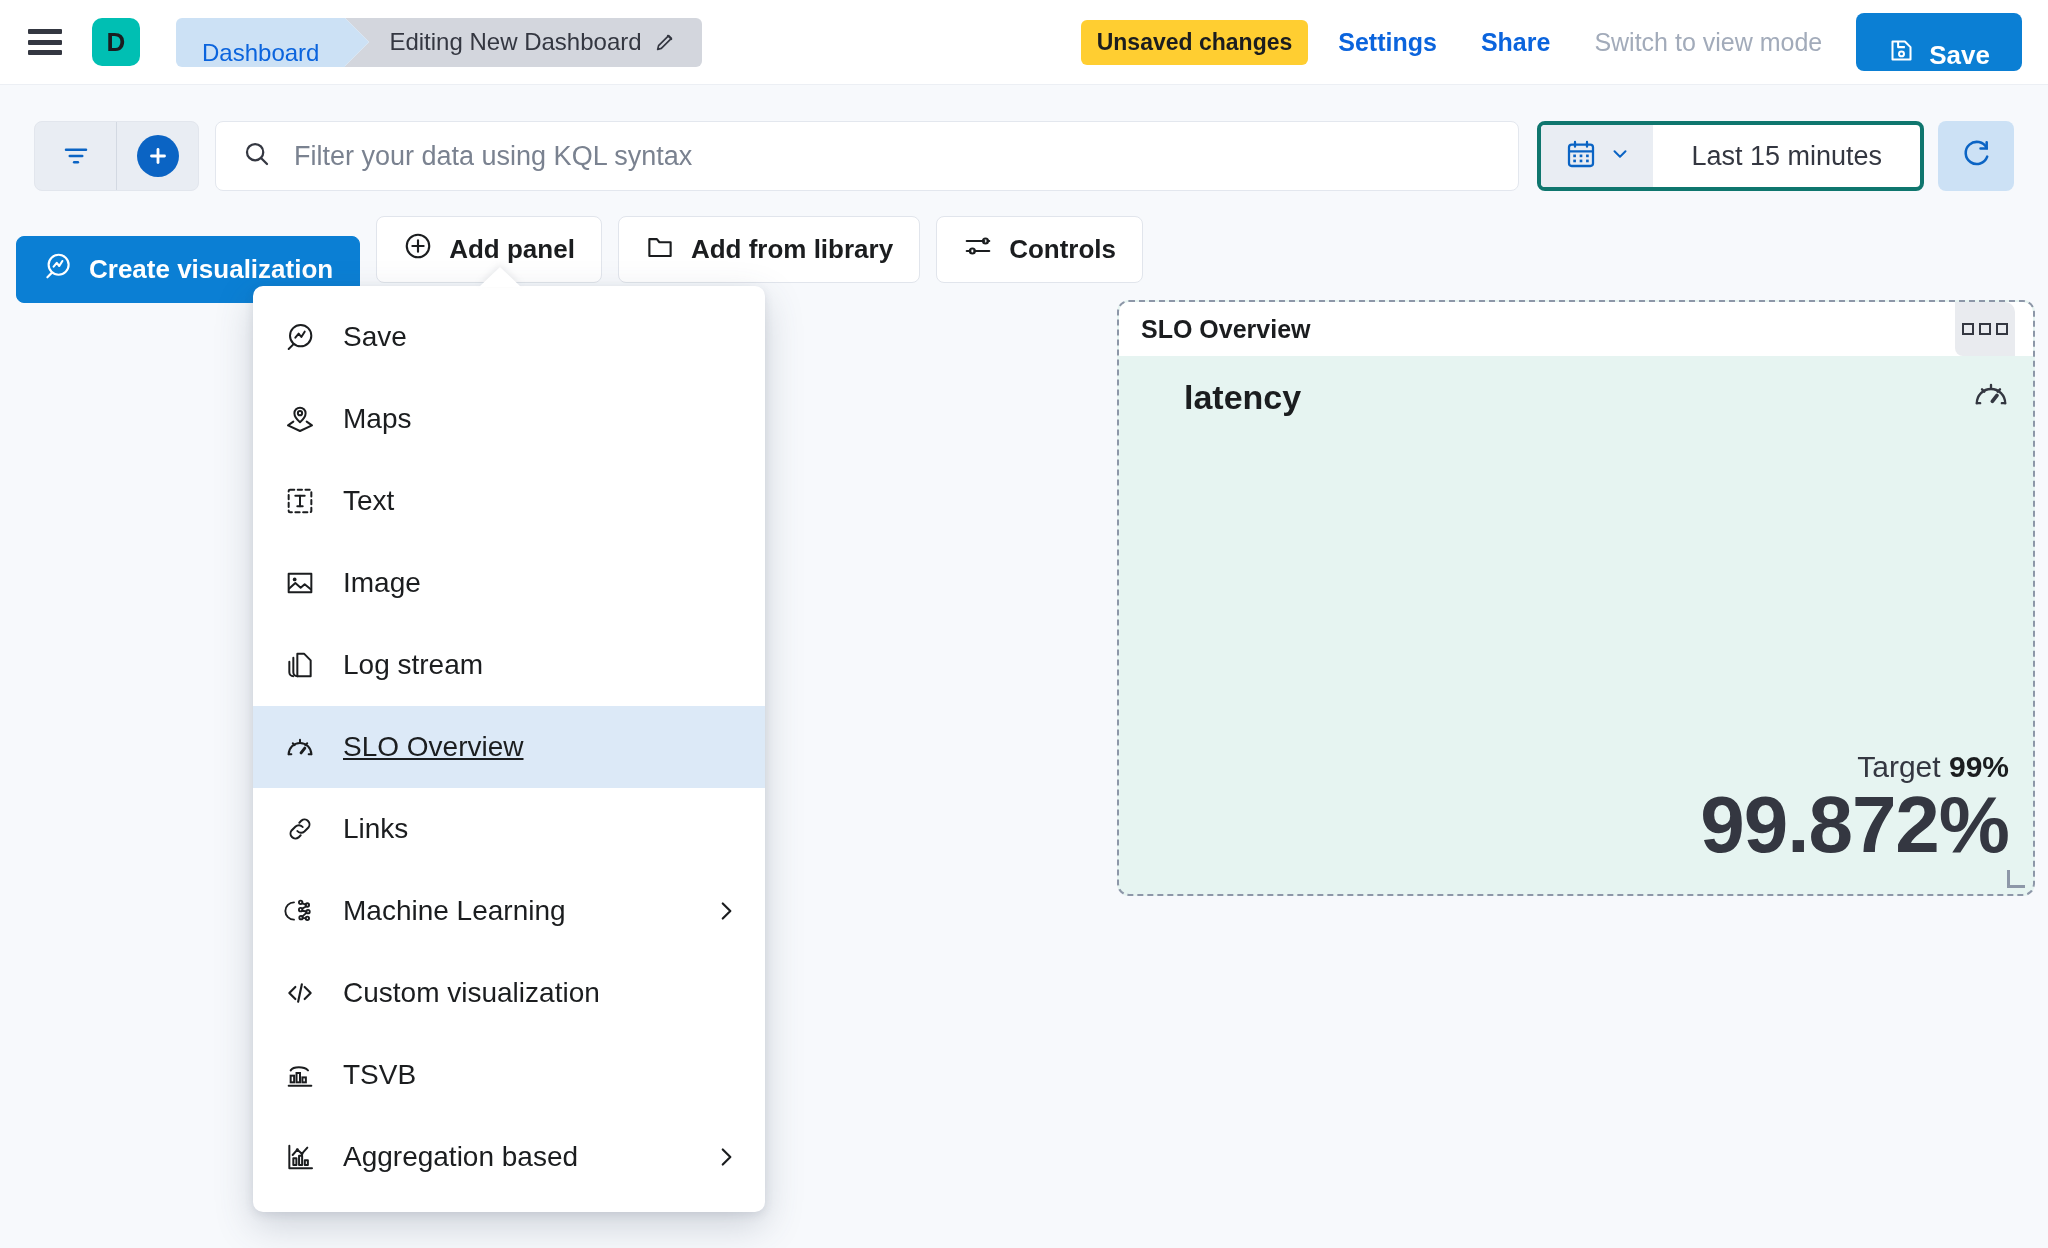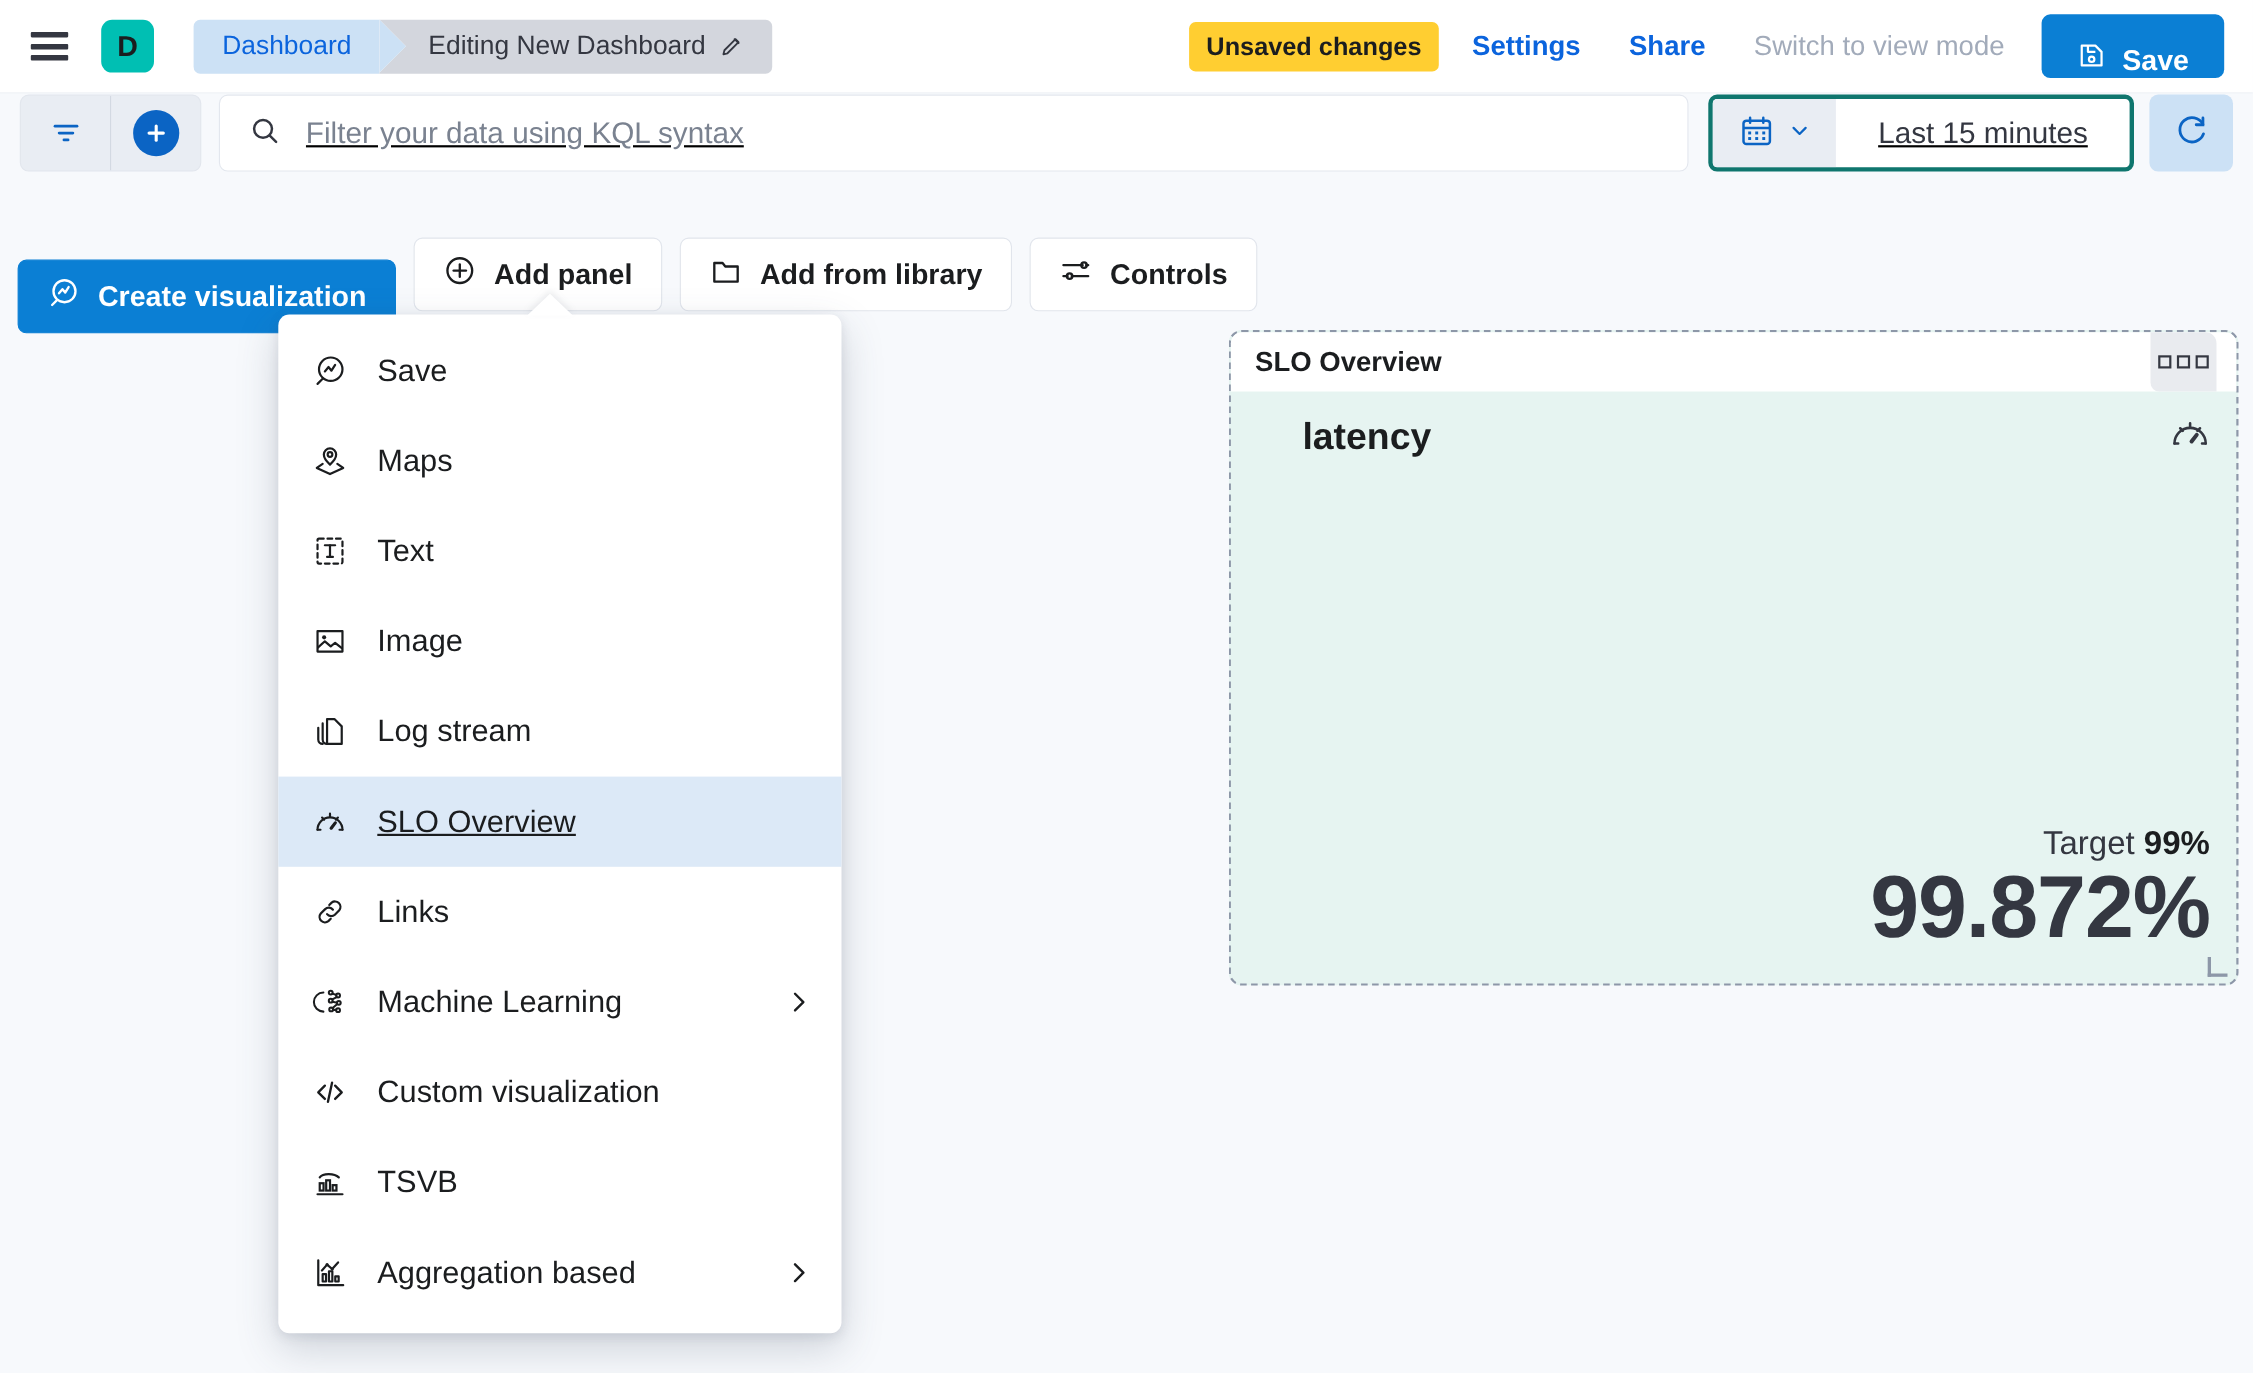--- a/index.html
+++ b/index.html
@@ -23,21 +23,21 @@
   }
   .hamburger span { display:block; width: 100%; height: 5px; background: #343741; border-radius: 1px; }
   .avatar {
     width: 48px; height: 48px; margin-left: 30px; border-radius: 10px;
     background: #00BFB3; color: #1B1D1F;
     font-size: 26px; font-weight: 700;
     display: flex; align-items: center; justify-content: center;
   }
   .breadcrumbs { display: flex; align-items: center; margin-left: 36px; height: 49px; }
   .crumb {
-    height: 49px; display: flex; align-items: center;
+    height: 49px; display: flex; align-items: flex-end;
     padding: 0 26px 0 30px; font-size: 24px; position: relative;
   }
   .crumb-1 { background: #CCE1F5; color: #0B64DD; padding-left: 26px; border-radius: 6px 0 0 6px; }
   .crumb-1:after {
     content:""; position:absolute; right:-24px; top:0;
     border-top: 24.5px solid transparent; border-bottom: 24.5px solid transparent;
     border-left: 24px solid #CCE1F5; z-index: 3;
   }
   .crumb-2 {
     background: #D3D6DD; color: #343741; padding-left: 44px; border-radius: 0 6px 6px 0;
@@ -58,21 +58,21 @@
   .hdr-link.muted { color: #A2ABBA; font-weight: 400; margin-right: 34px; cursor: default; }
   .save-btn {
     background: #0B7FD4; color: #fff; border: none; border-radius: 8px;
     height: 58px; padding: 0 32px; font-size: 26px; font-weight: 700;
     display: flex; align-items: flex-end; gap: 14px; cursor: pointer;
     font-family: "Liberation Sans", sans-serif;
   }
   
   .querybar {
     position: absolute; top: 86px; left: 0; width: 2048px; height: 105px;
-    background: #F7F9FC; display: flex; align-items: flex-start; padding: 0 18px; text-decoration: underline;
+    background: #F7F9FC; display: flex; align-items: flex-end; padding: 0 34px;
   }
   .filtergrp {
     display: flex; height: 70px; border-radius: 8px; overflow: hidden;
     background: #E9EDF3; border: 1px solid #E2E6ED;
   }
   .fg-btn { width: 81px; display:flex; align-items:center; justify-content:center; cursor:pointer;}
   .fg-sep { width: 1px; background: #D3D9E2; }
   .plus-circle {
     width: 42px; height: 42px; border-radius: 50%; background: #0B64C4;
     display:flex; align-items:center; justify-content:center;

